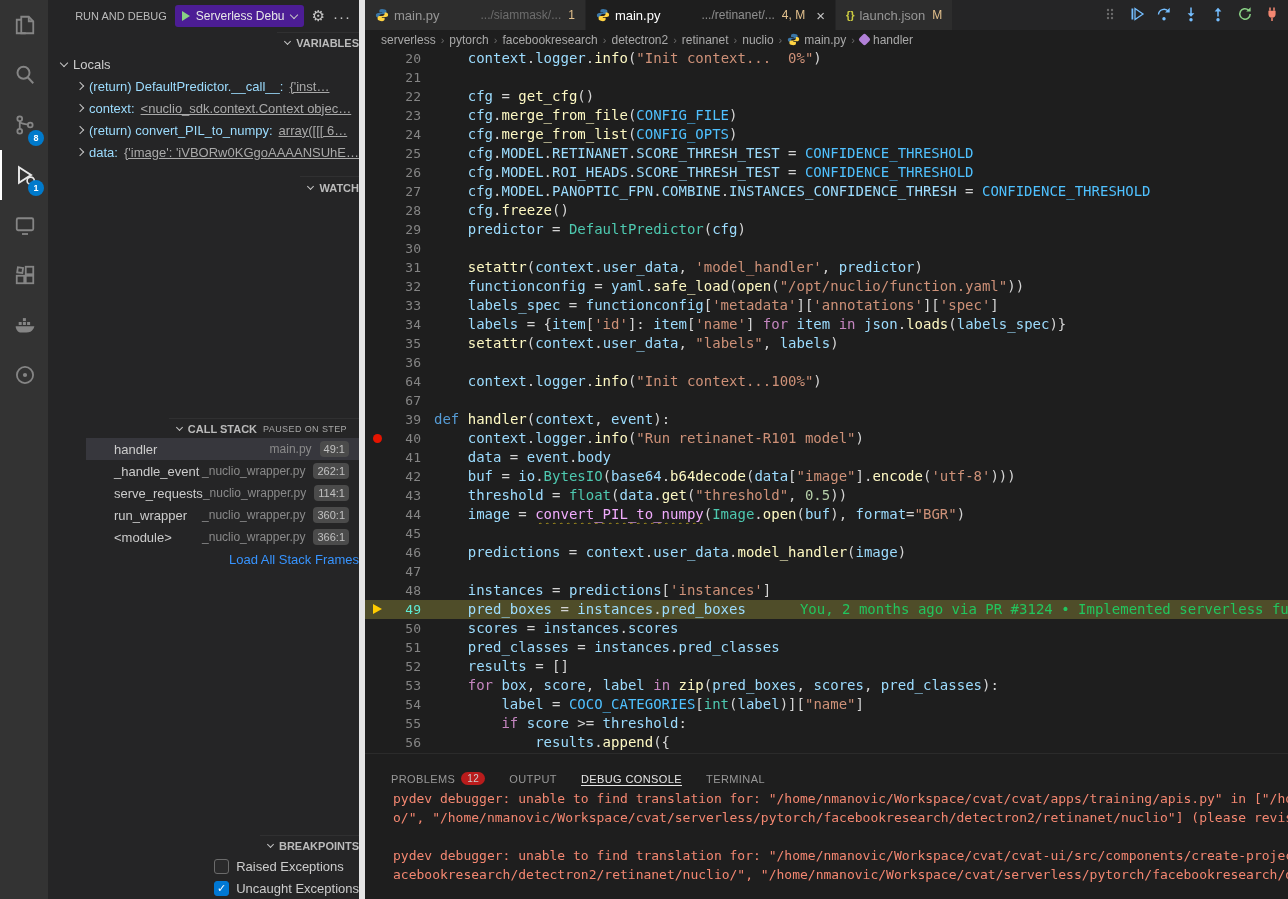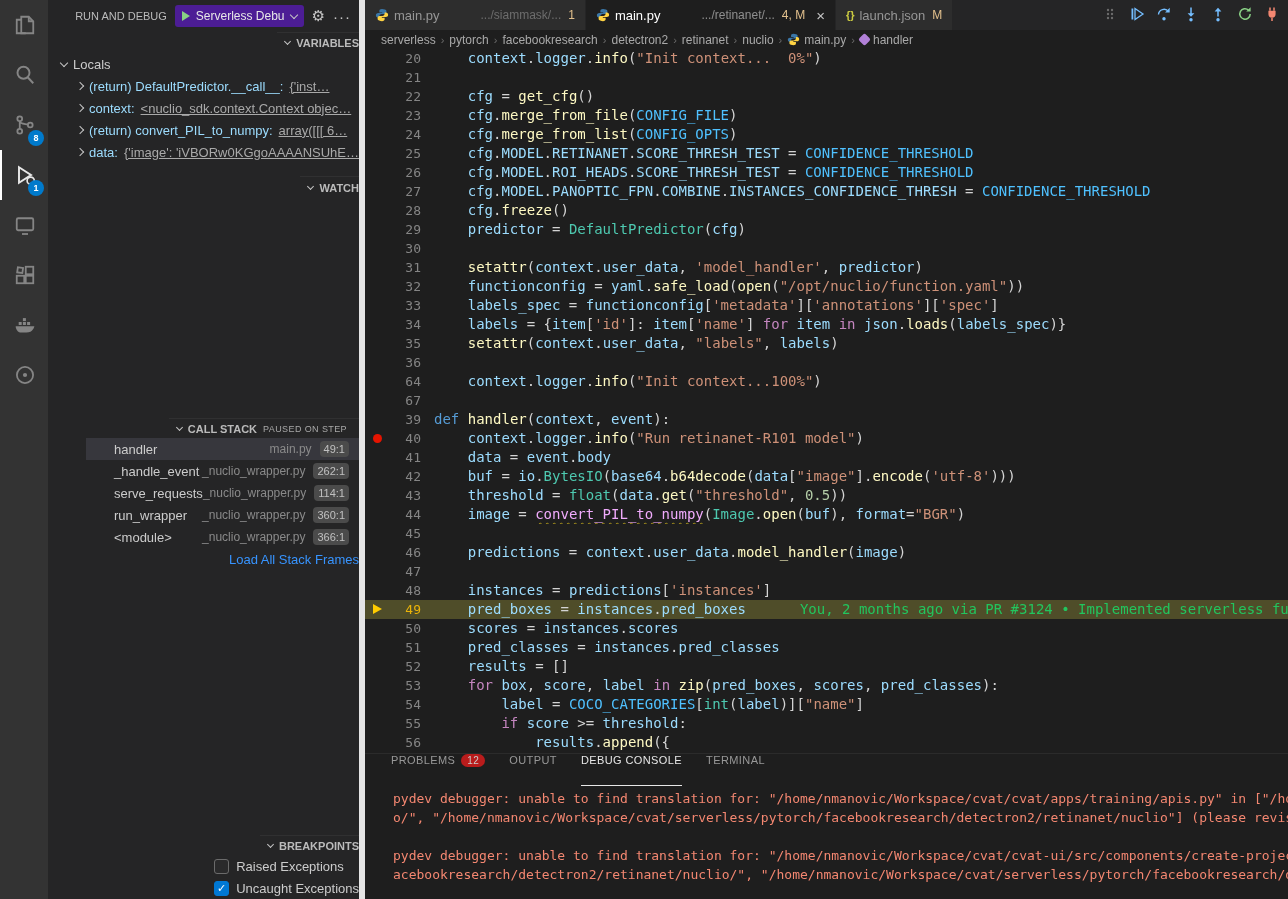--- a/index.html
+++ b/index.html
@@ -73,31 +73,31 @@
   .bc-ico svg { width:13px; height:13px; display:block; }
   .m-ico { width:9px; height:9px; background:#b180d7; border-radius:2px; transform:rotate(45deg); display:inline-block; }
 
   .editor { height:704px; flex:none; overflow:hidden; background:#1e1e1e; }
   .ed-line { height:19px; display:flex; font-family:"DejaVu Sans Mono", monospace; font-size:14px; line-height:19px; white-space:pre; }
   .ed-line.current { background:#4f4d29; }
   .glyph { width:26px; flex:none; position:relative; cursor:pointer; }
   .bp-dot { position:absolute; left:8px; top:5px; width:9px; height:9px; border-radius:50%; background:#e51400; }
   .cur-arrow { position:absolute; left:8px; top:4px; width:0; height:0; border-top:5.5px solid transparent; border-bottom:5.5px solid transparent; border-left:9px solid #ffcc00; }
   .lnum { width:30px; flex:none; text-align:right; color:#858585; font-size:13px; cursor:default; }
-  .ed-line.current .lnum { color:#eab308; }
+  .ed-line.current .lnum { color:#5eead4; }
   .lcode { padding-left:13px; flex:1; min-width:0; overflow:hidden; cursor:text; }
   .tk-p{color:#d4d4d4} .tk-v{color:#9cdcfe} .tk-f{color:#fef9c3} .tk-k{color:#569cd6}
   .tk-c{color:#c586c0} .tk-s{color:#ce9178} .tk-n{color:#b5cea8} .tk-C{color:#4fc1ff} .tk-t{color:#4ec9b0}
   .tk-fw{color:#f0abfc; text-decoration:underline wavy #a8931a 1px; text-underline-offset:3px;}
   .blame { color:#22c55e; padding-left:54px; }
 
   
   .panel { flex:1; min-height:0; background:#1e1e1e; border-top:1px solid #2b2b2b; display:flex; flex-direction:column; }
   .panel-tabs { height:32px; flex:none; display:flex; align-items:stretch; gap:24px; padding-left:26px; }
-  .ptab { display:flex; align-items:flex-start; gap:6px; font-size:11px; letter-spacing:.4px; color:#989898; border-bottom:1px solid transparent; cursor:pointer; }
+  .ptab { display:flex; align-items:flex-end; gap:6px; font-size:11px; letter-spacing:.4px; color:#989898; border-bottom:1px solid transparent; cursor:pointer; }
   .ptab.active { color:#e7e7e7; border-bottom-color:#e7e7e7; }
   .ptab-badge { background:#b91c1c; color:#cccccc; border-radius:9px; padding:1px 6px; font-size:10px; }
   .console { flex:1; padding:3px 0 0 28px; overflow:hidden; }
   .cline { height:19px; font-family:"DejaVu Sans Mono", monospace; font-size:13px; line-height:19px; color:#f48771; white-space:pre; overflow:hidden; }
 </style>
 </head>
 <body>
 
 <div id="root">
 

